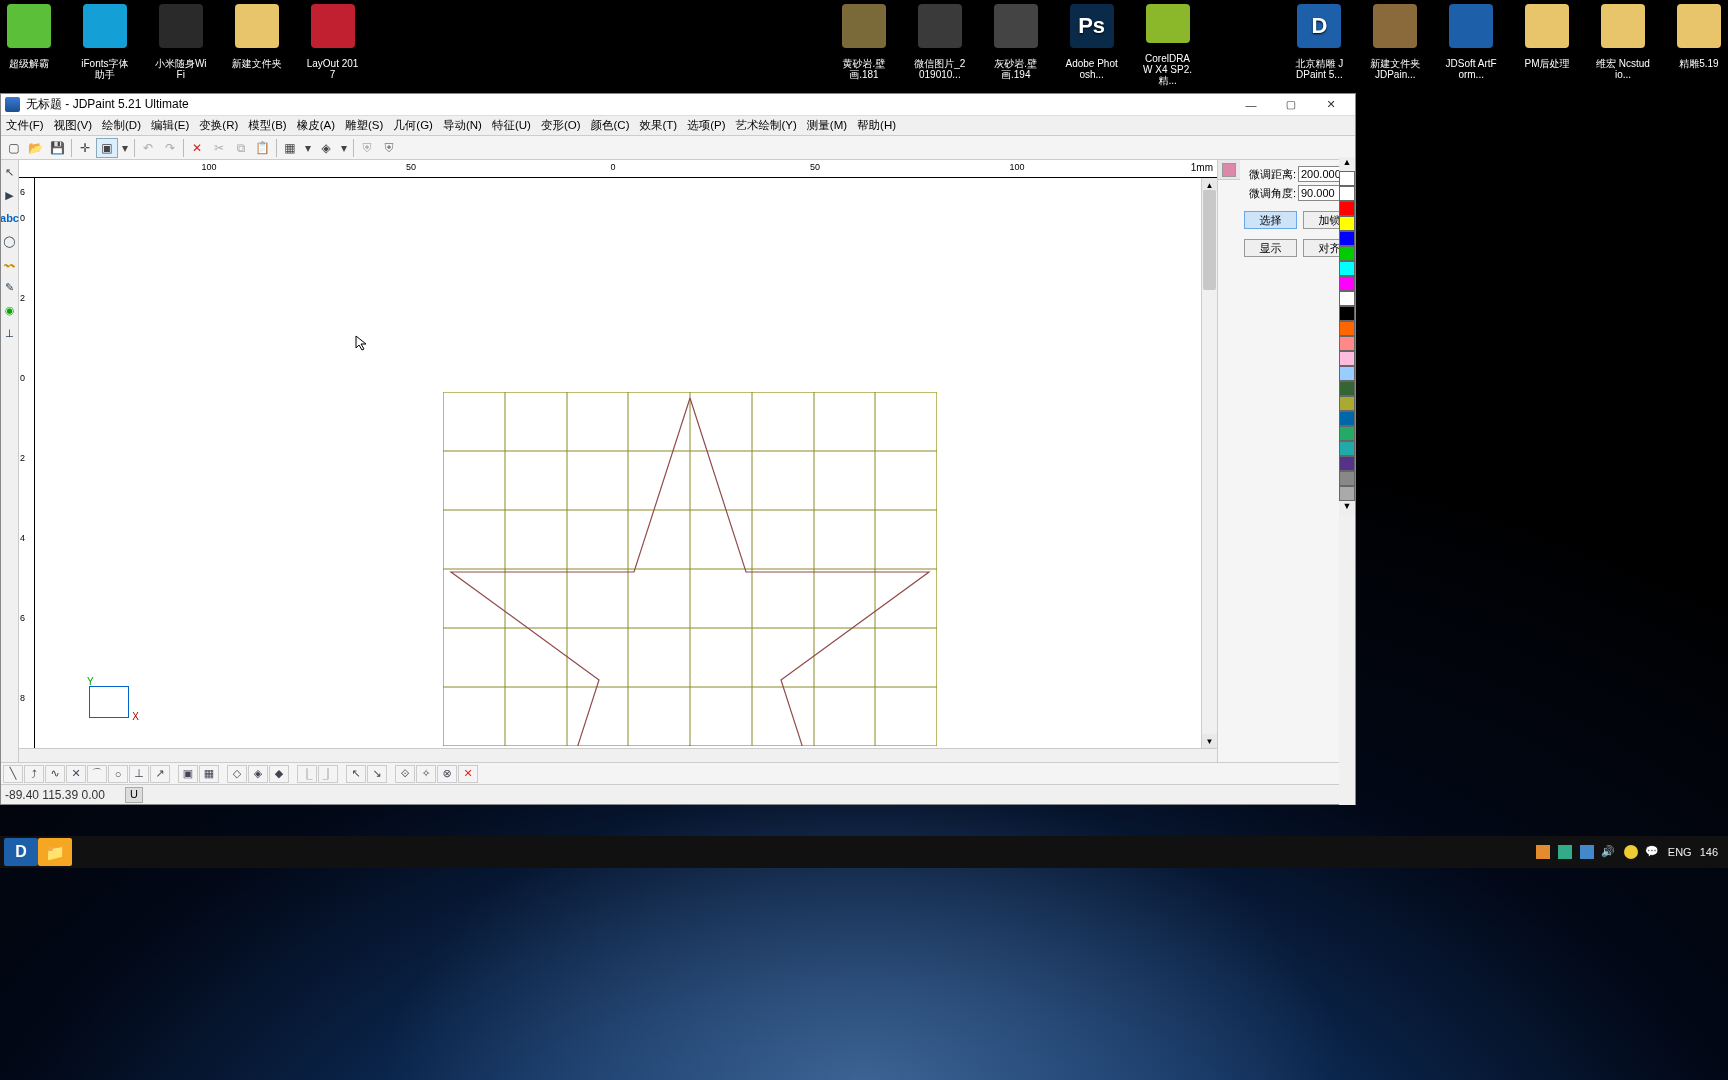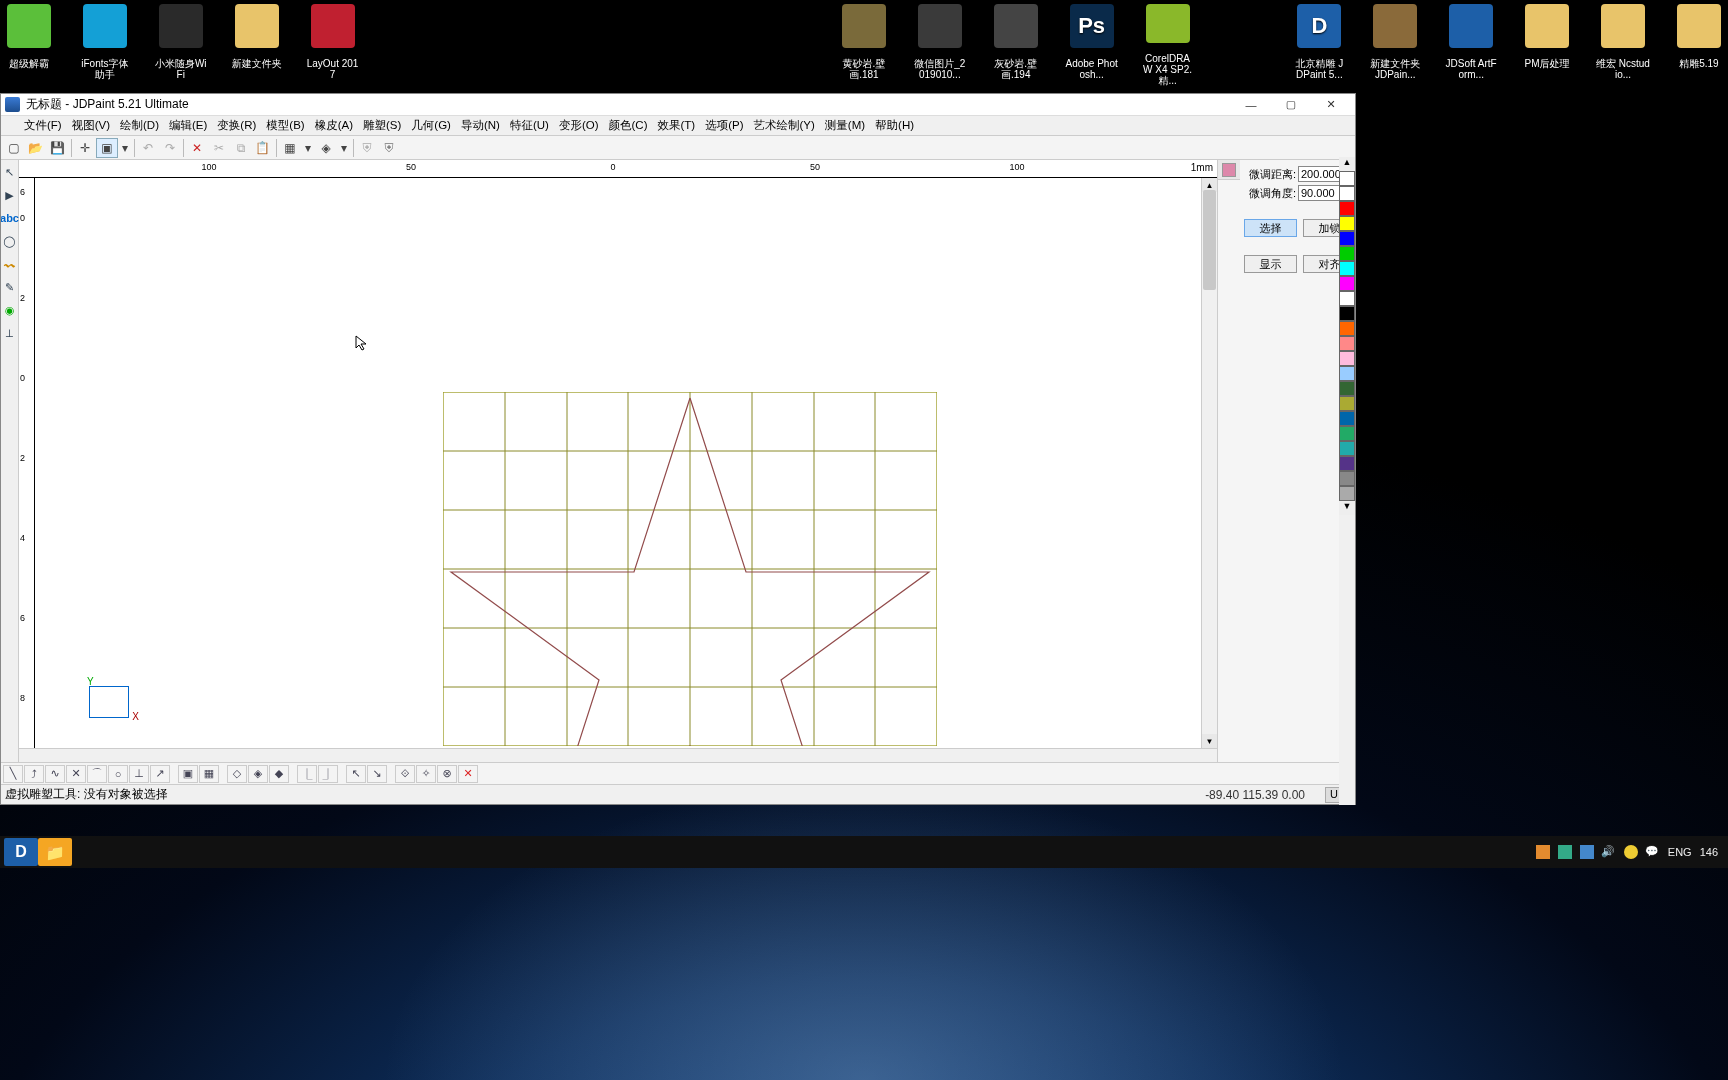--- a/index.html
+++ b/index.html
@@ -23,21 +23,21 @@
 .app {
   position: absolute; top: 93px; left: 0; width: 1356px; height: 712px;
   background: #fff; border: 1px solid #888; display: flex; flex-direction: column;
 }
 .titlebar { height: 22px; background: #fff; display: flex; align-items: center; padding: 0 4px; border-bottom: 1px solid #ddd; }
 .titlebar .ticon { width: 15px; height: 15px; background: linear-gradient(#3a7bd5,#1d4e8f); margin-right: 6px; border-radius:2px; }
 .titlebar .title { font-size: 12px; flex: 1; }
 .winbtns { display: flex; }
 .winbtn { width: 40px; height: 22px; display:flex;align-items:center;justify-content:center; font-size:11px; color:#333; }
 
-.menubar { height: 20px; background: #f0f0f0; display: flex; padding-left: 18px; border-bottom: 1px solid #ccc; }
+.menubar { height: 20px; background: #f0f0f0; display: flex; padding-left: 0; border-bottom: 1px solid #ccc; }
 .mitem { padding: 2px 5px; font-size: 11.5px; color: #000; }
 
 .toolbar { height: 24px; background: #f4f4f4; display: flex; align-items: center; padding: 0 2px; gap: 0; border-bottom: 1px solid #ccc; }
 .tbtn { width: 22px; height: 20px; display:flex;align-items:center;justify-content:center; border:1px solid transparent; font-size:12px; color:#444;}
 .tbtn.drop{width:14px;}
 .tsep { width:1px; height:18px; background:#bbb; margin:0 2px; }
 
 .workarea { flex: 1; display: flex; position: relative; overflow:hidden; }
 .ltool { width: 18px; background: #f0f0f0; border-right: 1px solid #ccc; display:flex; flex-direction:column; gap:3px; padding-top:2px;}
 .ltool div{height:20px;display:flex;align-items:center;justify-content:center;font-size:11px;color:#345;}
@@ -67,21 +67,21 @@
 .origin .xl{position:absolute;bottom:-4px;right:-10px;color:#a00;font-size:10px;}
 
 
 .rdock{ width:138px; background:#f5f5f5; border-left:1px solid #ccc; display:flex; font-size:11px; position:relative;}
 .rdock .tabrow{height:20px;background:#e8e8e8;display:flex;align-items:center;padding:0 4px;border-bottom:1px solid #ccc;}
 .rdock .tabico{width:14px;height:14px;background:#d8a;border:1px solid #999;}
 .rdock .frm{padding:6px 4px;}
 .rdock .row{display:flex;align-items:center;margin-bottom:3px;gap:2px;}
 .rdock .row label{width:52px;text-align:right;font-size:11px;}
 .rdock .row input{flex:1;width:58px;height:16px;font-size:11px;padding:0 2px;border:1px solid #888;}
-.rdock .btnrow{display:flex;gap:6px;margin-top:18px;}
+.rdock .btnrow{display:flex;gap:6px;margin-top:10px;}
 .rdock .btnrow button{flex:1;height:18px;font-size:11px;background:#efefef;border:1px solid #999;}
 .rdock .btnrow button.sel{background:#cde3f8;border-color:#6aa7e8;}
 .rdock .closex{position:absolute;top:2px;right:2px;font-size:10px;}
 
 .colorbar{ position:absolute; right:1px; top:157px; width:16px; bottom:275px; background:#f0f0f0; display:flex; flex-direction:column;}
 .cb{height:15px;border:1px solid #666;margin:0 0 0 0;}
 .cbarrow{height:14px;font-size:9px;text-align:center;background:#eee;}
 
 .btmtool{height:22px;background:#f4f4f4;border-top:1px solid #ccc;display:flex;align-items:center;padding:0 2px;gap:1px;}
 .btmtool .b{width:20px;height:18px;display:flex;align-items:center;justify-content:center;border:1px solid #ccc;font-size:11px;color:#445;}
@@ -376,21 +376,20 @@
     <div class="b">↖</div>
     <div class="b">↘</div>
     <div class="bsep"></div>
     <div class="b">⟐</div>
     <div class="b">✧</div>
     <div class="b">⊗</div>
     <div class="b" style="color:#d22;">✕</div>
   </div>
 
   <div class="statusbar">
-    <div class="msg">虚拟雕塑工具: 没有对象被选择</div>
     <div class="coord">-89.40  115.39  0.00</div>
     <div class="ubox">U</div>
   </div>
 </div>
 
 <div class="colorbar" id="colorbar" style="left:1339px;right:auto;">
     <div class="cbarrow">▲</div>
     <div class="cb" style="background: rgb(255, 255, 255);"></div>
     <div class="cb" style="background: rgb(255, 255, 255);"></div>
     <div class="cb" style="background: rgb(255, 0, 0);"></div>

